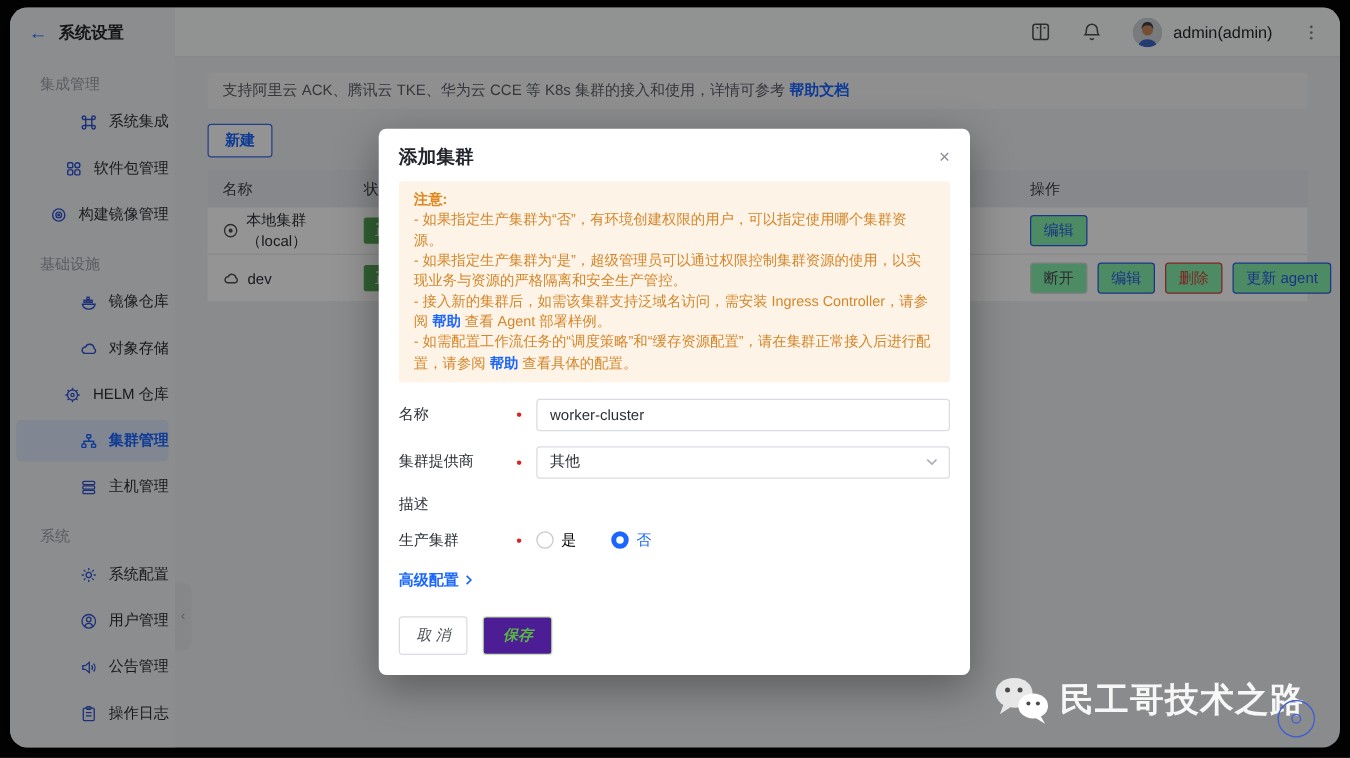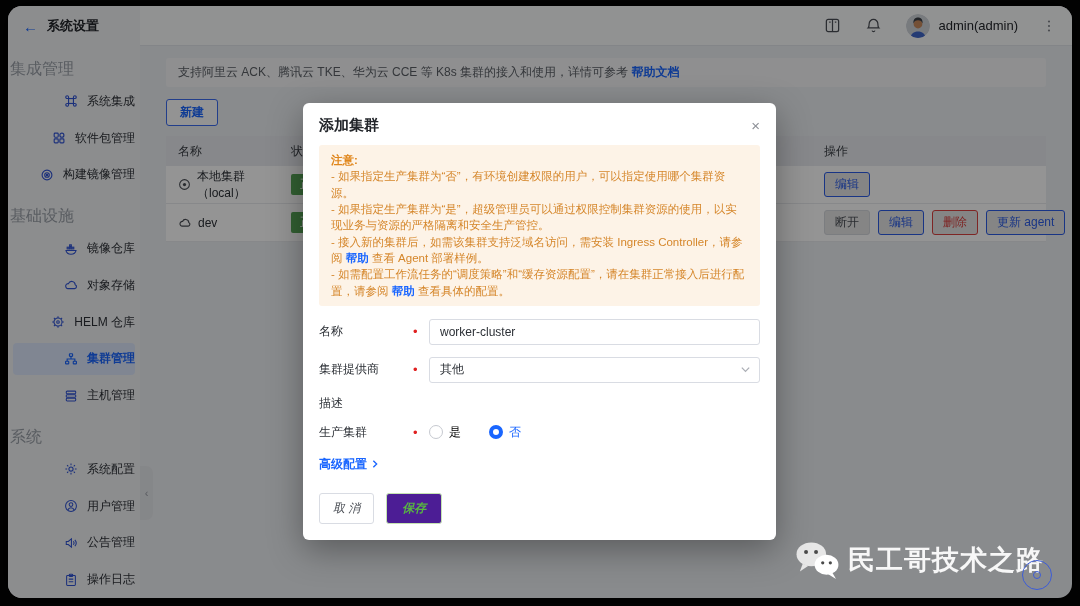--- a/index.html
+++ b/index.html
@@ -7,21 +7,21 @@
   body { font-family:"Liberation Sans","DejaVu Sans",sans-serif; }
   .screen { position:relative; width:1080px; height:606px; background:#050505; overflow:hidden; }
   .window { position:absolute; left:8px; top:6px; right:8px; bottom:8px; border-radius:14px;
             overflow:hidden; background:#edeff3; display:flex; box-shadow:0 0 24px rgba(0,0,0,.6); }
 
   
   .sidebar { width:132px; flex-shrink:0; background:#f2f3f5; display:flex; flex-direction:column; overflow:hidden; }
   .sidebar-top { height:40px; display:flex; align-items:center; gap:9px; padding-left:15px; flex-shrink:0; }
   .back-arrow { color:#1a66ff; font-size:15px; cursor:pointer; line-height:1; }
   .sidebar-title { font-size:13px; font-weight:700; color:#23262b; }
-  .section-header { font-size:16px; color:#9aa0a8; margin:13px 0 3px 2px; }
+  .section-header { font-size:12px; color:#9aa0a8; margin:13px 0 3px 24px; }
   .side-item { height:33px; display:flex; align-items:center; gap:9px; margin:2px 5px;
                padding-left:11px; border-radius:4px; font-size:12px; color:#2c3036; cursor:pointer; white-space:nowrap;justify-content:flex-end; }
   .side-item .icon { color:#3054d4; display:flex; flex-shrink:0; }
   .side-item.active { background:#dde7fc; color:#1a66ff; font-weight:600; }
   .side-item.active .icon { color:#1a66ff; }
   .icon svg { width:14px; height:14px; display:block; }
 
   .collapse-handle { position:absolute; left:132px; top:460px; width:13px; height:54px; background:#e6e8ec;
                      border-radius:0 7px 7px 0; display:flex; align-items:center; justify-content:center;
                      color:#9aa0a8; font-size:11px; z-index:5; cursor:pointer; }
@@ -46,21 +46,21 @@
   
   .t-header { display:flex; background:#e9ebef; height:30px; align-items:center; font-size:12px; color:#3a3e45; }
   .t-row { display:flex; background:#ffffff; height:38px; align-items:center; border-bottom:1px solid #e9ebee;
            font-size:12px; color:#2c3036; }
   .c-name { width:125px; padding-left:12px; display:flex; align-items:center; gap:6px; flex-shrink:0; }
   .c-status { flex:1; }
   .c-ops { width:222px; display:flex; gap:8px; align-items:center; flex-shrink:0; }
   .row-icon { color:#4a4e55; display:flex; }
   .badge { display:inline-block; background:#56a556; color:#fff; font-size:12px; padding:2px 9px; border-radius:2px; }
   .btn { display:inline-flex; align-items:center; justify-content:center; font-size:12px; padding:3px 10px;
-         border-radius:3px; border:1px solid #d4d7dc; background:#e5e5e5; color:#4a4e55; cursor:pointer; white-space:nowrap; }
+         border-radius:3px; border:1px solid #d4d7dc; background:#86efac; color:#4a4e55; cursor:pointer; white-space:nowrap; }
   .btn.blue { color:#2b5ce6; border-color:#2b5ce6; }
   .btn.red  { color:#d9403f; border-color:#d9403f; }
 
   
   .overlay { position:absolute; inset:0; background:rgba(0,0,0,0.42); z-index:40; }
   .watermark { position:absolute; right:36px; bottom:26px; z-index:55; display:flex; align-items:center;
                gap:8px; color:rgba(255,255,255,.93); font-size:27px; font-weight:700; letter-spacing:1px; }
   .fab { position:absolute; right:28px; bottom:16px; width:30px; height:30px; border-radius:50%;
          border:1px solid #3c5cd8; z-index:56; display:flex; align-items:center; justify-content:center; cursor:pointer; }
   .fab-dot { width:8px; height:8px; border-radius:50%; border:1px solid #3c5cd8; }

